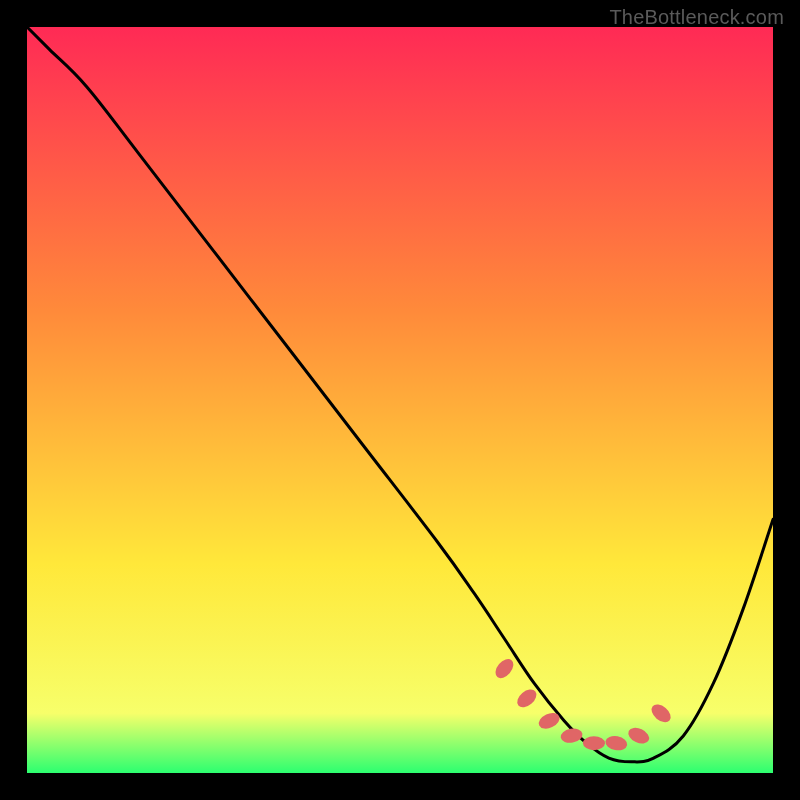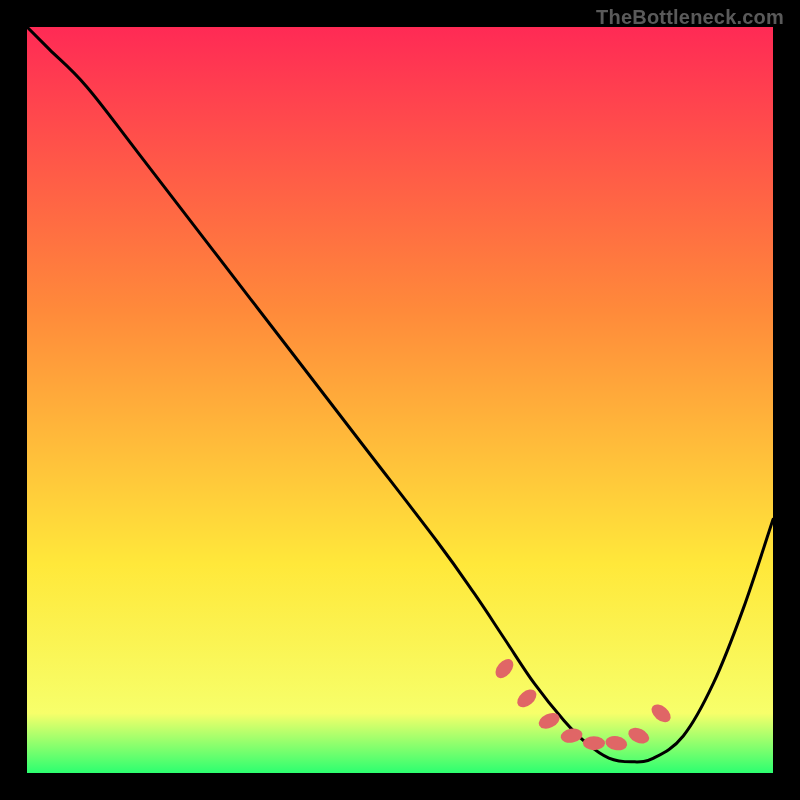--- a/index.html
+++ b/index.html
@@ -10,21 +10,21 @@
     font-family: Arial, Helvetica, sans-serif;
     position: relative;
     overflow: hidden;
   }
   .watermark {
     position: absolute;
     top: 6px;
     right: 16px;
     color: #5a5a5a;
     font-size: 20px;
-    font-weight: 700;
+    font-weight: 400;
     z-index: 10;
     letter-spacing: 0.2px;
   }
   .plot-area {
     position: absolute;
     left: 27px;
     top: 27px;
     width: 746px;
     height: 746px;
   }

